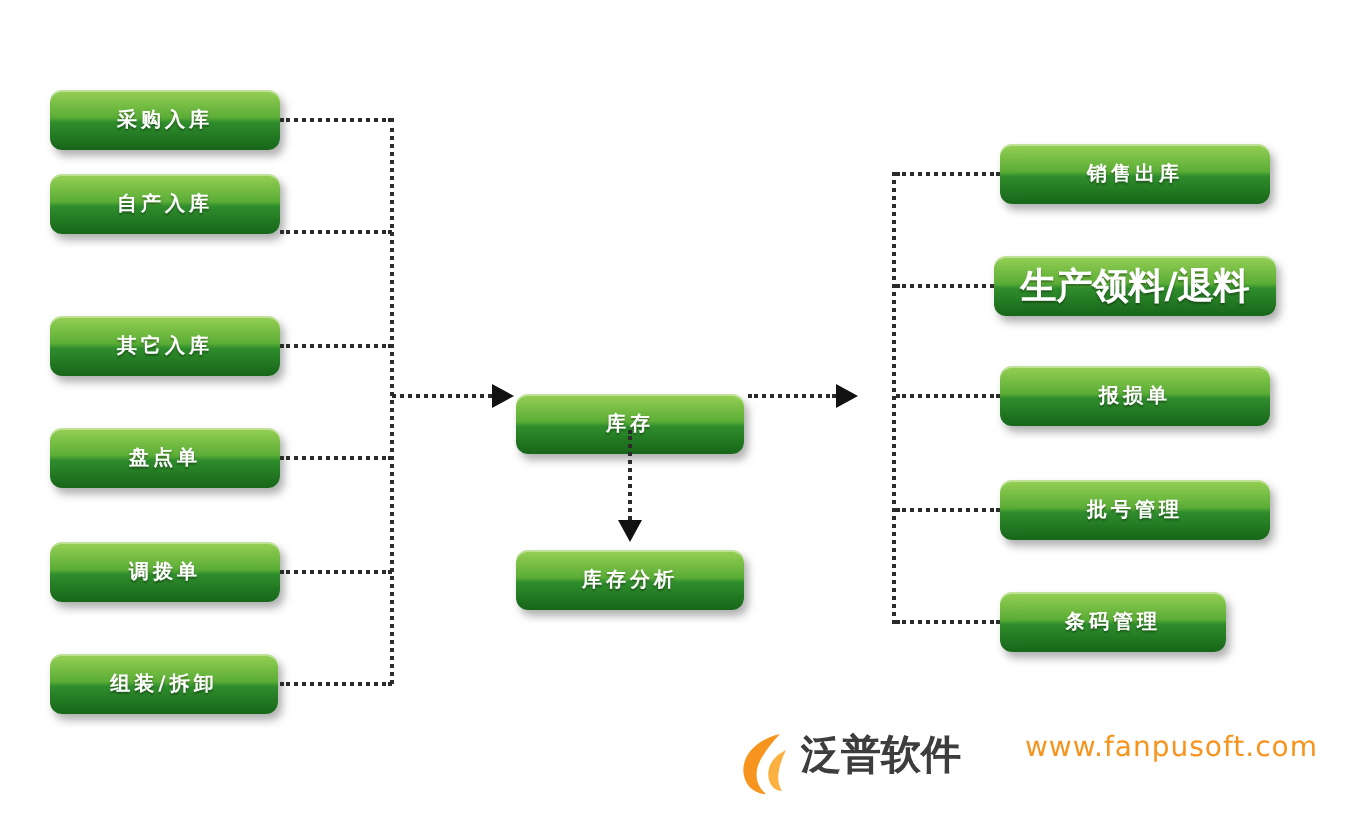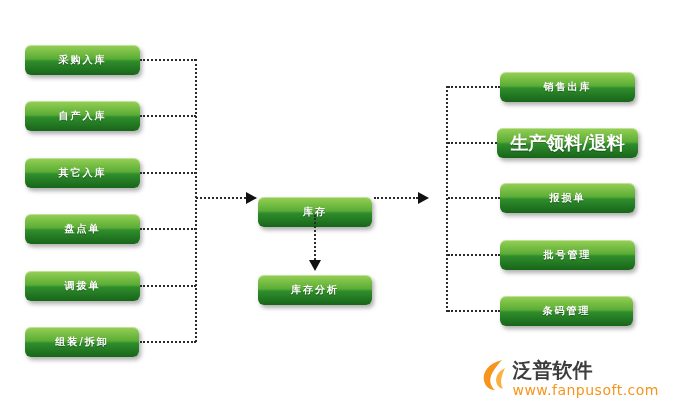--- a/index.html
+++ b/index.html
@@ -49,40 +49,40 @@
   }
 
   .logo {
     position: absolute;
     right: 16px;
     bottom: 10px;
     display: flex;
     align-items: flex-start;
     gap: 4px;
   }
-  .logo-text-wrap { display: flex; flex-direction: column; }
+  .logo-text-wrap { display: flex; flex-direction: row; gap: 32px; }
   .logo-brand {
     font-size: 20px;
     font-weight: bold;
     color: #3d3d3d;
     line-height: 1.15;
   }
   .logo-url {
     font-size: 14px;
     color: #f7941d;
     letter-spacing: 0.5px;
   }
 </style>
 </head>
 <body>
 
 <div class="canvas">
 
   <div class="node" style="left:25px; top:45px;  width:115px">采购入库</div>
-  <div class="node" style="left:25px; top:101px; width:115px">自产入库</div>
+  <div class="node" style="left:25px; top:87px; width:115px">自产入库</div>
   <div class="node" style="left:25px; top:158px; width:115px">其它入库</div>
   <div class="node" style="left:25px; top:214px; width:115px">盘点单</div>
   <div class="node" style="left:25px; top:271px; width:115px">调拨单</div>
   <div class="node" style="left:25px; top:327px; width:114px">组装/拆卸</div>
 
   <div class="hline" style="left:140px; top:59px;  width:56px"></div>
   <div class="hline" style="left:140px; top:115px; width:56px"></div>
   <div class="hline" style="left:140px; top:172px; width:56px"></div>
   <div class="hline" style="left:140px; top:228px; width:56px"></div>
   <div class="hline" style="left:140px; top:285px; width:56px"></div>
@@ -105,21 +105,21 @@
   <div class="hline" style="left:448px; top:86px;  width:52px"></div>
   <div class="hline" style="left:448px; top:142px; width:52px"></div>
   <div class="hline" style="left:448px; top:197px; width:52px"></div>
   <div class="hline" style="left:448px; top:254px; width:52px"></div>
   <div class="hline" style="left:448px; top:310px; width:52px"></div>
 
   <div class="node" style="left:500px; top:72px;  width:135px">销售出库</div>
   <div class="node small-text" style="left:497px; top:128px; width:141px">生产领料/退料</div>
   <div class="node" style="left:500px; top:183px; width:135px">报损单</div>
   <div class="node" style="left:500px; top:240px; width:135px">批号管理</div>
-  <div class="node" style="left:500px; top:296px; width:133px">条码管理</div>
+  <div class="node" style="left:500px; top:296px; width:113px">条码管理</div>
 
   <div class="logo">
     <span style="display:inline-block; line-height:0;">
       <svg width="28" height="32" viewBox="0 0 28 32">
         <path d="M22 1 C9 4 2 13 4 22 C5.5 28 10 31 15 31 C9.5 26.5 9 19.5 12.5 13.5 C15 9 18.5 4.5 22 1 Z" fill="#f7941d"></path>
         <path d="M25 9 C18 12.5 15 18 16.5 24 C17.5 27.5 20 29.5 23 29.5 C20 25 20.5 18.5 25 9 Z" fill="#fbb040"></path>
       </svg>
     </span>
     <span class="logo-text-wrap">
       <span class="logo-brand">泛普软件</span>

